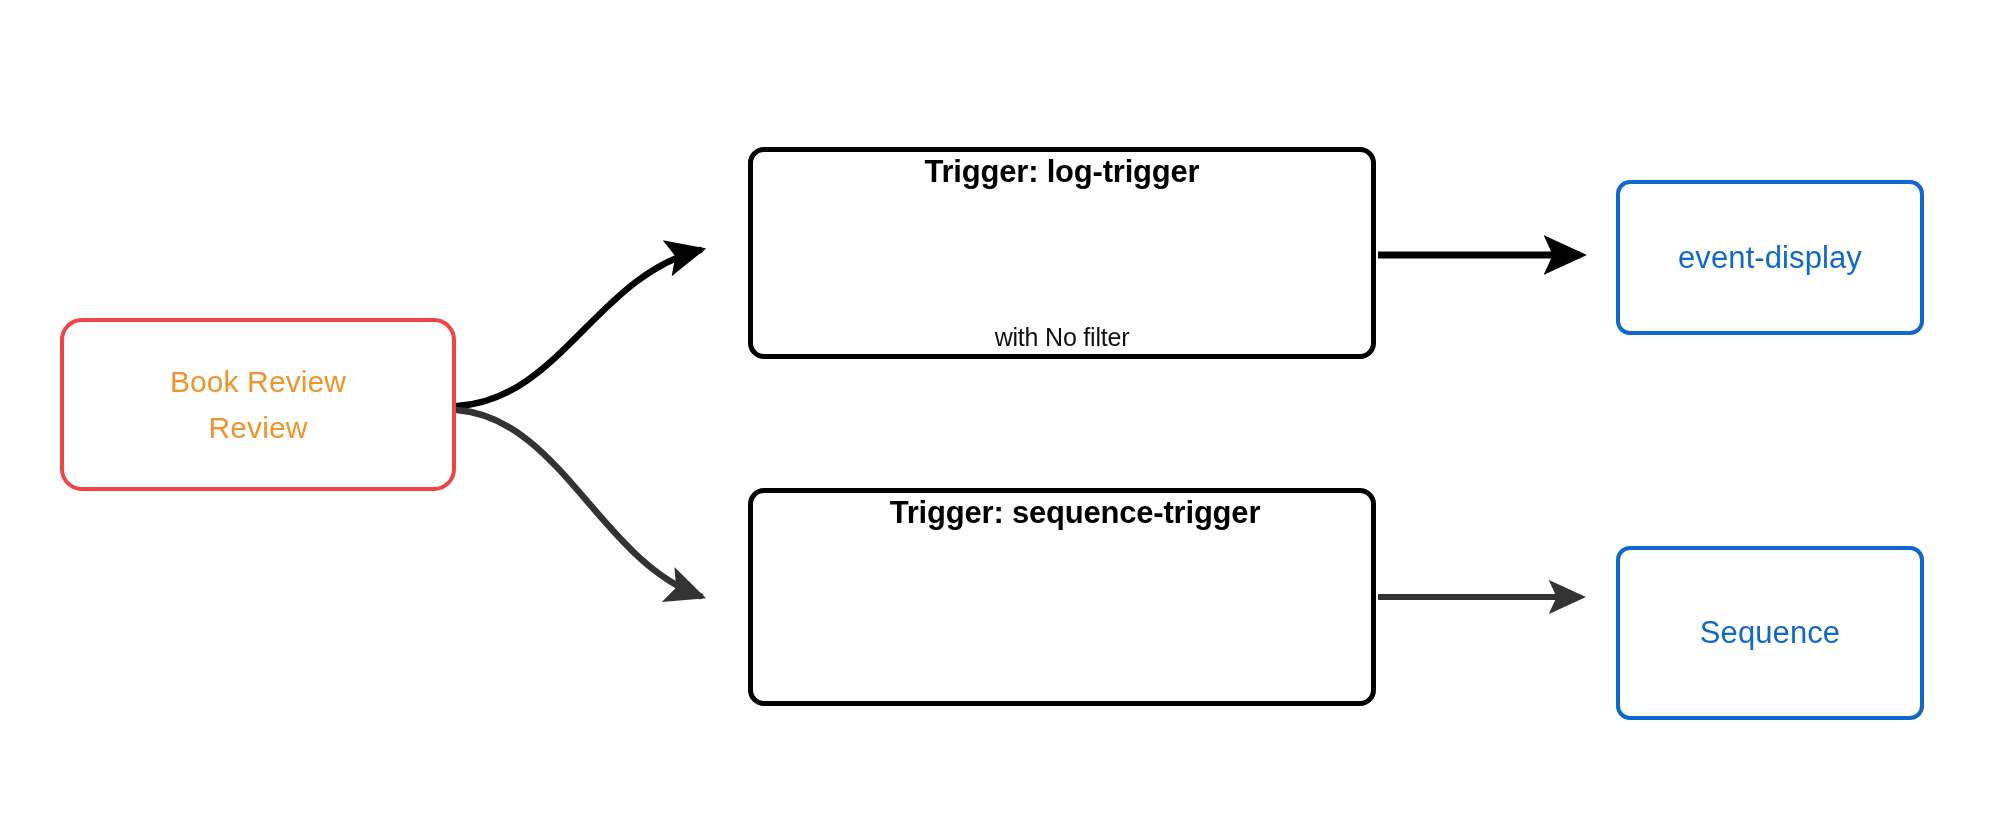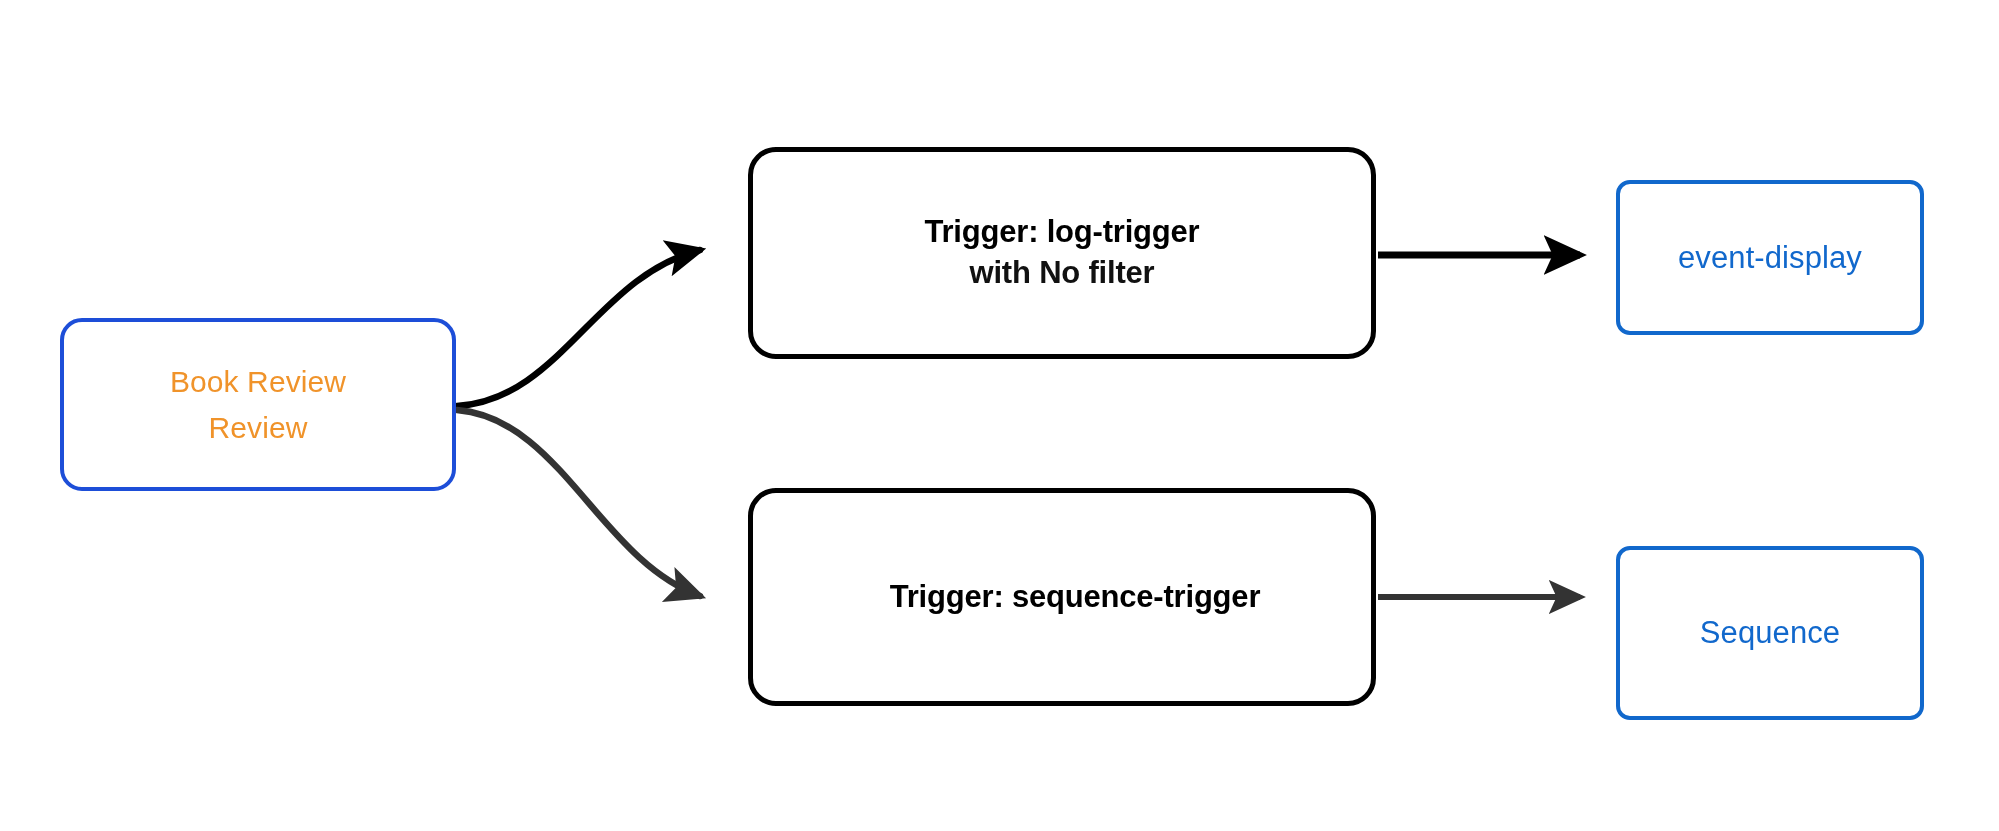--- a/index.html
+++ b/index.html
@@ -40,58 +40,59 @@
     justify-content: center;
     text-align: center;
   }
 
   
   .node-broker {
     left: 60px;
     top: 318px;
     width: 396px;
     height: 173px;
-    border: 4px solid #1d4ed8;
+    border: 4px solid #ef4444;
     border-radius: 22px;
   }
   .node-broker .node-line {
     color: #F0932A;
     font-size: 30px;
     line-height: 1.52;
     font-weight: 400;
     letter-spacing: 0.1px;
   }
 
   
   .node-trigger {
     left: 748px;
     width: 628px;
     border: 5px solid #000000;
-    border-radius: 28px;
+    border-radius: 16px;
+    justify-content: space-between;
   }
   .node-trigger-top {
     top: 147px;
     height: 212px;
   }
   .node-trigger-bottom {
     top: 488px;
     height: 218px;
     padding-left: 26px;
   }
   .node-trigger .trigger-title {
     color: #000000;
     font-size: 31px;
     font-weight: 700;
     line-height: 1.32;
     letter-spacing: -0.2px;
   }
   .node-trigger .trigger-subtitle {
     color: #111111;
-    font-size: 31px;
-    font-weight: 700;
+    font-size: 25px;
+    font-weight: 400;
     line-height: 1.32;
     letter-spacing: -0.2px;
   }
 
   
   .node-target {
     left: 1616px;
     width: 308px;
     border: 4px solid #1168CC;
     border-radius: 14px;

